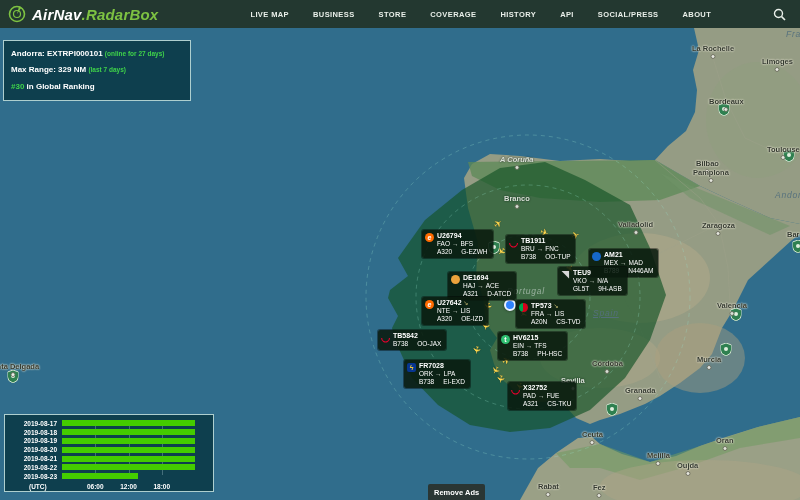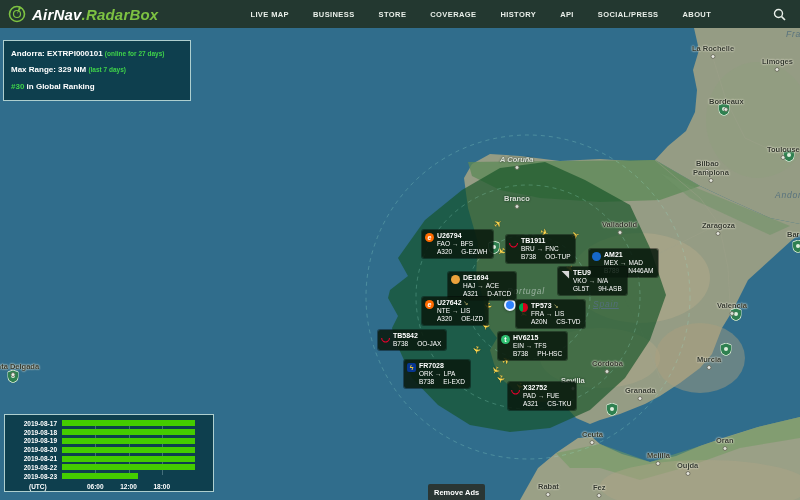--- a/index.html
+++ b/index.html
@@ -188,21 +188,21 @@
         </div>
 
         <div class="city dark" style="left: 677px; top: 168px; position: absolute; margin-left: 16px;">
           <span>Pamplona</span>
         </div>
 
         <div class="city dark" style="left: 702px; top: 221px; position: absolute;">
           <span>Zaragoza</span>
         </div>
 
-        <div class="city dark" style="left: 602px; top: 220px; position: absolute;">
+        <div class="city dark" style="left: 618px; top: 220px; position: absolute;">
           <span>Valladolid</span>
         </div>
 
         <div class="city light" style="left: 500px; top: 155px; position: absolute; font-style: italic;">
           <span>A Coruña</span>
         </div>
 
         <div class="city light" style="left: 504px; top: 194px; position: absolute;">
           <span>Branco</span>
         </div>
@@ -259,21 +259,21 @@
           <span>Ponta Delgada</span>
         </div>
       </div>
 
     <div>
 
         <div class="region dark" style="left: 786px; top: 29px; position: absolute;">
           <span>France</span>
         </div>
 
-        <div class="region dark" style="left: 593px; top: 299px; position: absolute; text-decoration: underline;">
+        <div class="region dark" style="left: 593px; top: 308px; position: absolute; text-decoration: underline;">
           <span>Spain</span>
         </div>
 
         <div class="region light" style="left: 507px; top: 286px; position: absolute;">
           <span>Portugal</span>
         </div>
 
         <div class="region dark" style="left: 775px; top: 190px; position: absolute;">
           <span>Andorra</span>
         </div>

